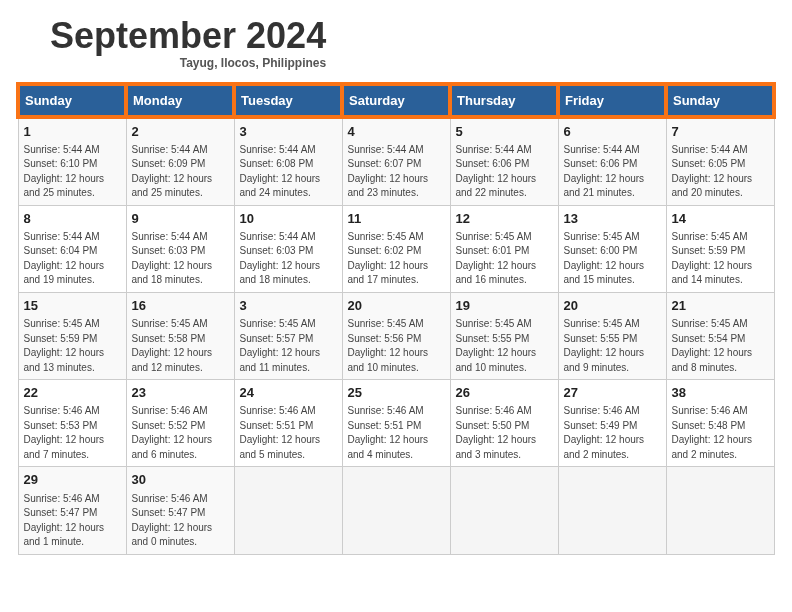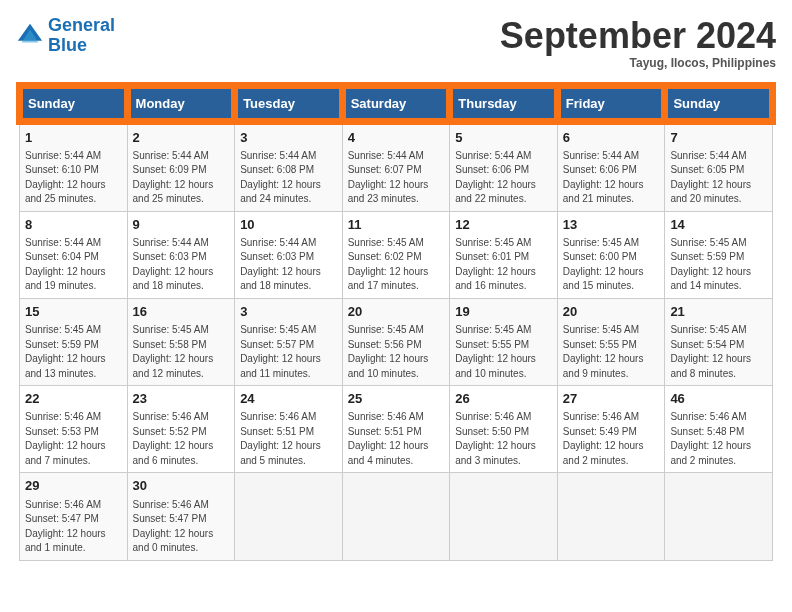--- a/index.html
+++ b/index.html
@@ -54,21 +54,21 @@
       border-collapse: collapse;
       font-size: 11px;
     }
     thead tr th {
       background-color: #2a6099;
       color: #fff;
       padding: 7px 5px;
       text-align: left;
       font-size: 13px;
       font-weight: bold;
-      border: 7px solid #f97316;
+      border: 4px solid #f97316;
     }
     tbody tr td {
       border: 1px solid #ccc;
       vertical-align: top;
       padding: 4px 5px;
       width: 14.28%;
       min-height: 70px;
       line-height: 1.4;
       background: #fff;
     }
@@ -88,30 +88,20 @@
     .day-info {
       color: #444;
       font-size: 10px;
       line-height: 1.45;
     }
   </style>
 </head>
 <body>
 
 <div class="header">
-  <div class="logo">
-    <svg class="logo-icon" viewBox="0 0 30 30" xmlns="http://www.w3.org/2000/svg">
-      <polygon points="15,2 28,20 2,20" fill="#1a6fb5"></polygon>
-      <polygon points="15,8 24,22 6,22" fill="#3a9fd5" opacity="0.6"></polygon>
-    </svg>
-    <div class="logo-text">
-      <div><span>General</span></div>
-      <div><span>Blue</span></div>
-    </div>
-  </div>
   <div class="title-section">
     <div class="month-title">September 2024</div>
     <div class="location">Tayug, Ilocos, Philippines</div>
   </div>
 </div>
 
 <table>
   <thead>
     <tr>
       <th>Sunday</th>
@@ -314,21 +304,21 @@
 and 3 minutes.</div>
         </td>
         <td>
           <span class="day-num">27</span>
           <div class="day-info" style="white-space: pre-line;">Sunrise: 5:46 AM
 Sunset: 5:49 PM
 Daylight: 12 hours
 and 2 minutes.</div>
         </td>
         <td>
-          <span class="day-num">46</span>
+          <span class="day-num">38</span>
           <div class="day-info" style="white-space: pre-line;">Sunrise: 5:46 AM
 Sunset: 5:48 PM
 Daylight: 12 hours
 and 2 minutes.</div>
         </td>
       </tr>
       <tr>
         <td>
           <span class="day-num">29</span>
           <div class="day-info" style="white-space: pre-line;">Sunrise: 5:46 AM

